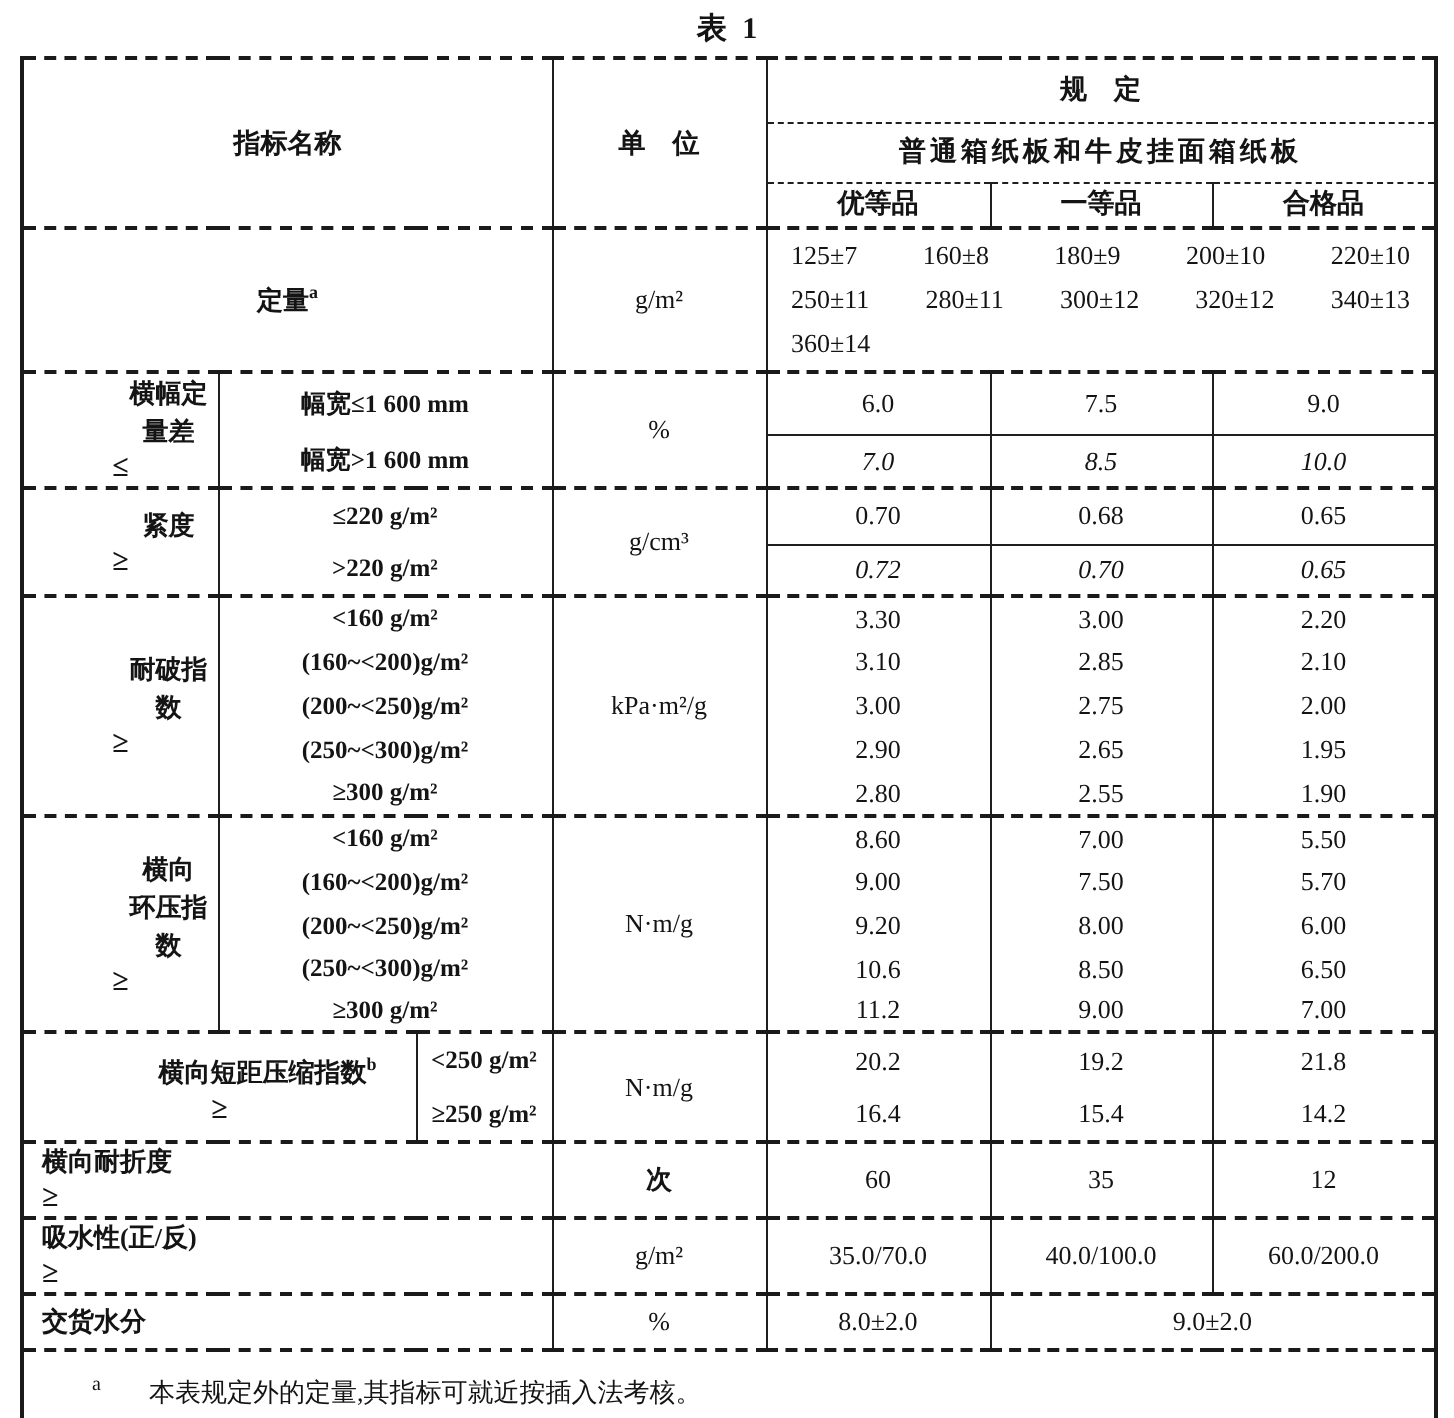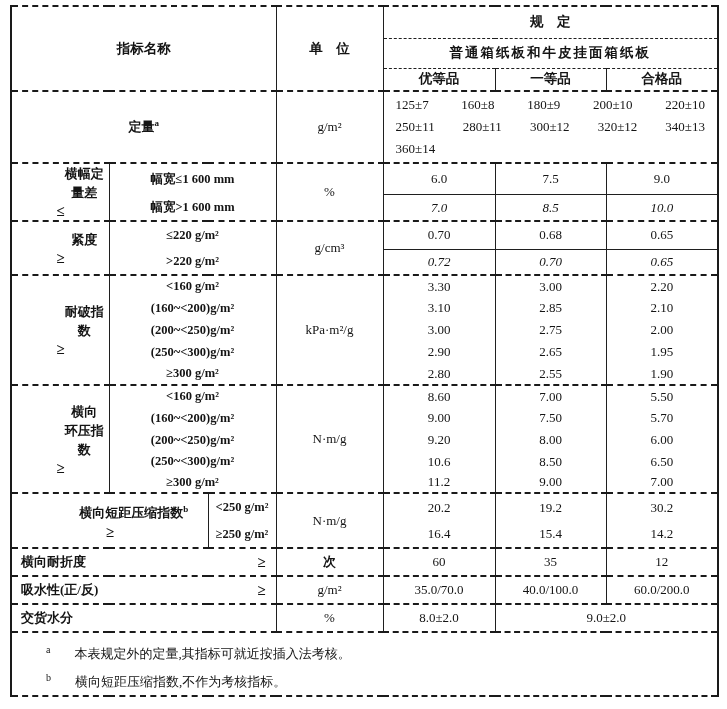--- a/index.html
+++ b/index.html
@@ -31,34 +31,35 @@
   .board{letter-spacing:2px;}
   .lblcell{font-weight:bold;}
   .condcell{font-weight:bold;font-size:12.5px;white-space:nowrap;margin-top:15px;}
   .unitcell{font-size:13px;}
   .valcell{font-size:13px;margin-left:40px;}
   .cmp{font-size:15px;font-weight:bold;line-height:18px;}
   .lbl{line-height:19px;margin-left:48px;}
   .qvals{padding:2px 12px;}
   .qline{display:flex;justify-content:space-between;line-height:22px;font-size:13px;}
   .qline.single{justify-content:flex-start;}
-  .rowflex{display:flex;justify-content:space-between;align-items:flex-start;padding:0 10px 0 9px;}
+  .rowflex{display:flex;justify-content:space-between;align-items:flex-start;padding:0 10px 0 9px;flex-direction:column;}
   .fncell{text-align:left;vertical-align:top;padding:5px 0 0 34px;}
   .fnline{line-height:24px;font-size:13px;}
   .fnm{font-size:10px;vertical-align:super;margin-right:24px;}
   sup.mark{font-size:9px;}
   
   .h32{height:32px}.h30{height:30px}.h23{height:23px}.h70{height:70px}
   .h29{height:29px}.h28{height:28px}.h27{height:27px}.h26{height:26px}
   .h24{height:24px}.h22{height:22px}.h21{height:21px}.h53{height:53px}
 </style>
 </head>
 <body>
 
 <div class="page">
+  <div class="tbl-title">表 1</div>
 
   <table class="spec">
     <colgroup>
       <col style="width:98px">
         <col style="width:99px">
         <col style="width:68px">
       <col style="width:107px">
         <col style="width:112px">
         <col style="width:111px">
         <col style="width:112px">
@@ -216,21 +217,21 @@
 
     <tr class="sep h28">
       <td rowspan="2" colspan="2" class="lblcell">
         <div class="lbl"><span>横向短距压缩指数</span><sup class="mark">b</sup></div>
         <div class="cmp">≥</div>
       </td>
       <td class="condcell">&lt;250 g/m²</td>
       <td rowspan="2" class="unitcell">N·m/g</td>
       <td class="valcell">20.2</td>
       <td class="valcell">19.2</td>
-      <td class="valcell">30.2</td>
+      <td class="valcell">21.8</td>
     </tr>
     <tr class="h27">
       <td class="condcell">≥250 g/m²</td>
       <td class="valcell">16.4</td>
       <td class="valcell">15.4</td>
       <td class="valcell">14.2</td>
     </tr>
 
     <tr class="sep h28">
       <td colspan="3" class="lblcell">

